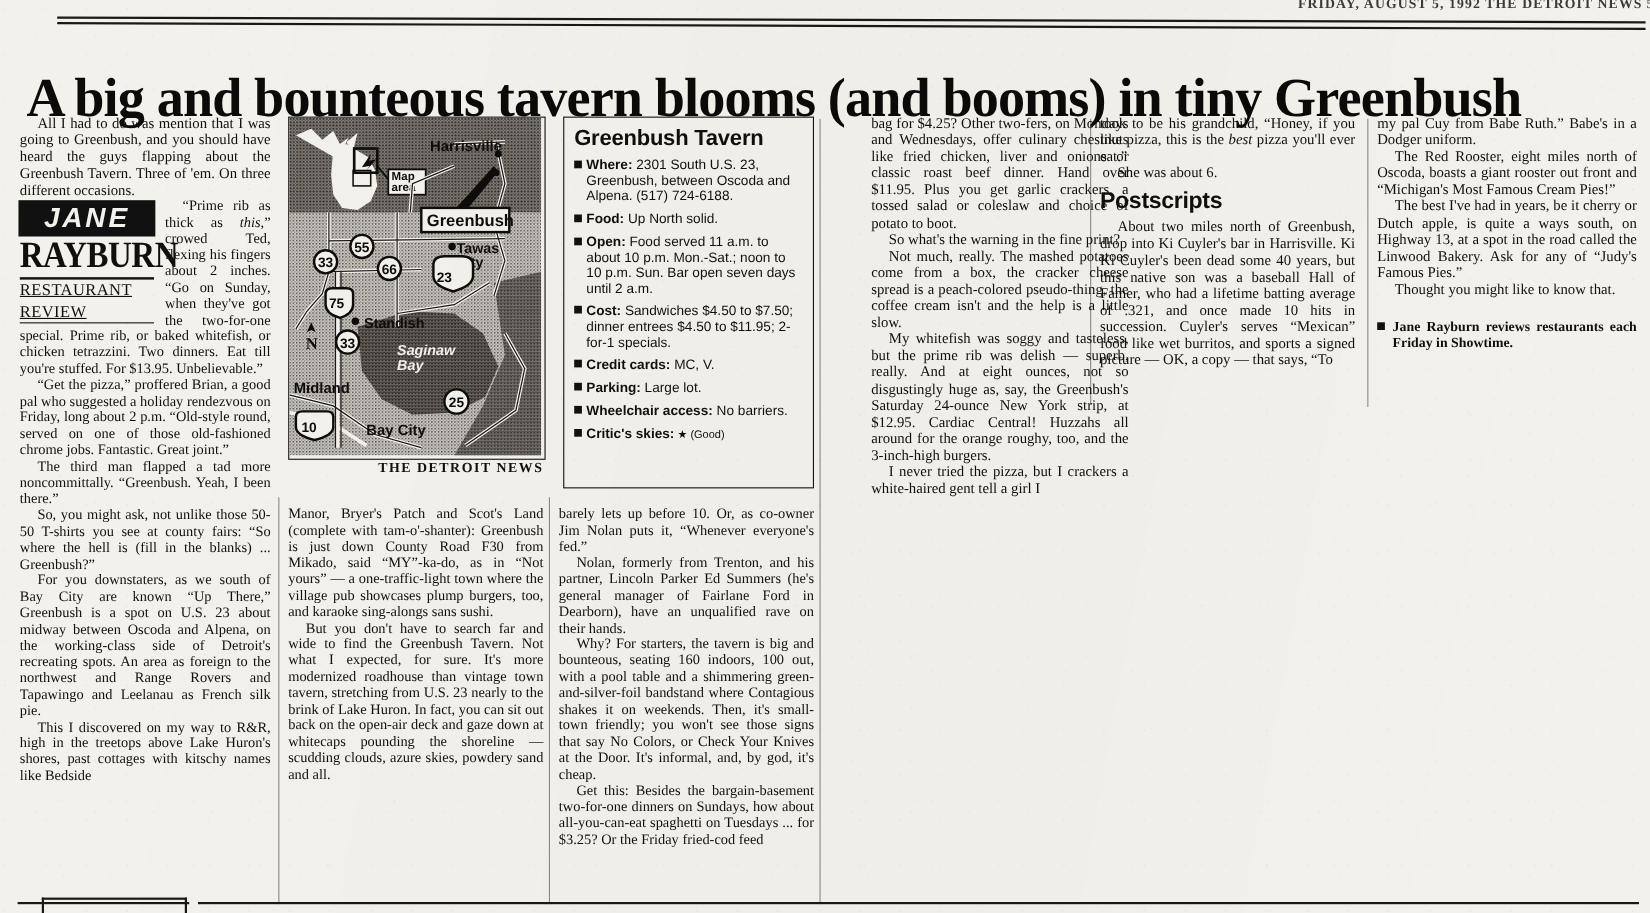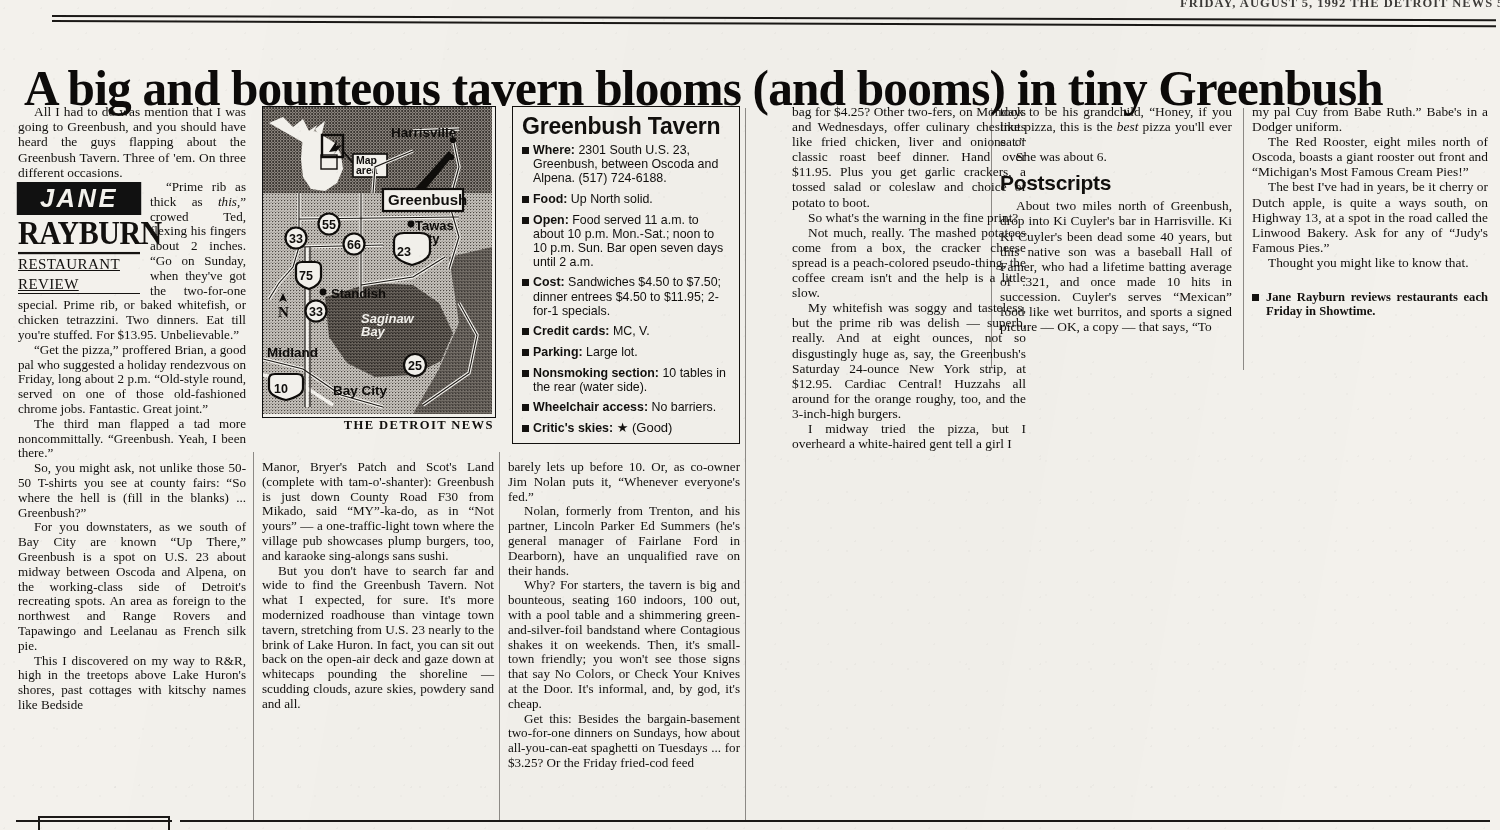--- a/index.html
+++ b/index.html
@@ -125,34 +125,34 @@
   .infobox{
     position:absolute;left:512px;top:106px;width:228px;height:338px;
     border:1.5px solid #141210;
     box-sizing:border-box;
     padding:9px 9px 6px 9px;
     font-family:"Liberation Sans", sans-serif;
     background:transparent;
   }
   .infobox h2{
     margin:1px 0 7px 0;
-    font-size:23px;line-height:19px;
+    font-size:20px;line-height:19px;
     font-weight:700;letter-spacing:-.2px;
   }
   .ib-item{
     display:flex;margin-bottom:6px;font-size:12.4px;line-height:14.2px;
   }
   .ib-bullet{
     flex:0 0 auto;width:11px;
     font-size:9.5px;line-height:15px;color:#141210;
   }
   .ib-bullet b{display:inline-block;width:7px;height:7px;background:#141210;}
   .ib-text{flex:1 1 auto;}
   .ib-text .lbl{font-weight:700;text-align:right;}
-  .star{font-size:13px;}
+  .star{font-size:10px;}
 
   
   .endnote{display:flex;margin-top:20px;font-family:"Liberation Serif", serif;font-weight:700;font-size:12.6px;line-height:14.4px;}
   .endnote .eb{flex:0 0 auto;width:14px;font-size:10px;line-height:15px;}
   .endnote .eb b{display:inline-block;width:7px;height:7px;background:#141210;}
   .endnote .et{flex:1 1 auto;text-indent:0;}
 
   
   .botrule{position:absolute;bottom:8px;height:2px;background:#1b1917;}
   .botbox{position:absolute;left:38px;bottom:0px;width:128px;height:12px;border:2px solid #1b1917;border-bottom:none;}
@@ -348,24 +348,20 @@
     <div class="ib-item">
       <span class="ib-bullet"><b></b></span>
       <span class="ib-text"><span class="lbl">Credit cards:</span><span> MC, V.</span></span>
     </div>
     <div class="ib-item">
       <span class="ib-bullet"><b></b></span>
       <span class="ib-text"><span class="lbl">Parking:</span><span> Large lot.</span></span>
     </div>
     <div class="ib-item">
       <span class="ib-bullet"><b></b></span>
-      <span class="ib-text"><span class="lbl">Nonsmoking section:</span><span> 10 tables in the rear (water side).</span></span>
-    </div>
-    <div class="ib-item">
-      <span class="ib-bullet"><b></b></span>
       <span class="ib-text"><span class="lbl">Wheelchair access:</span><span> No barriers.</span></span>
     </div>
     <div class="ib-item">
       <span class="ib-bullet"><b></b></span>
       <span class="ib-text"><span class="lbl">Critic's skies:</span><span class="star"> ★ (Good)</span></span>
     </div>
   </div>
 
   <div class="col col2" style="top:460px;">
     <p class="noind">Manor, Bryer's Patch and Scot's Land (complete with tam-o'-shanter): Greenbush is just down County Road F30 from Mikado, said “MY”-ka-do, as in “Not yours” — a one-traffic-light town where the village pub showcases plump burgers, too, and karaoke sing-alongs sans sushi.</p>
@@ -377,21 +373,21 @@
     <p>Nolan, formerly from Trenton, and his partner, Lincoln Parker Ed Summers (he's general manager of Fairlane Ford in Dearborn), have an unqualified rave on their hands.</p>
     <p>Why? For starters, the tavern is big and bounteous, seating 160 indoors, 100 out, with a pool table and a shimmering green-and-silver-foil bandstand where Contagious shakes it on weekends. Then, it's small-town friendly; you won't see those signs that say No Colors, or Check Your Knives at the Door. It's informal, and, by god, it's cheap.</p>
     <p>Get this: Besides the bargain-basement two-for-one dinners on Sundays, how about all-you-can-eat spaghetti on Tuesdays ... for $3.25? Or the Friday fried-cod feed</p>
   </div>
 
   <div class="col col4">
     <p class="noind">bag for $4.25? Other two-fers, on Mondays and Wednesdays, offer culinary chestnuts like fried chicken, liver and onions or classic roast beef dinner. Hand over $11.95. Plus you get garlic crackers, a tossed salad or coleslaw and choice of potato to boot.</p>
     <p>So what's the warning in the fine print?</p>
     <p>Not much, really. The mashed potatoes come from a box, the cracker cheese spread is a peach-colored pseudo-thing, the coffee cream isn't and the help is a little slow.</p>
     <p>My whitefish was soggy and tasteless, but the prime rib was delish — superb, really. And at eight ounces, not so disgustingly huge as, say, the Greenbush's Saturday 24-ounce New York strip, at $12.95. Cardiac Central! Huzzahs all around for the orange roughy, too, and the 3-inch-high burgers.</p>
-    <p>I midway tried the pizza, but I overheard a white-haired gent tell a girl I</p>
+    <p>I never tried the pizza, but I crackers a white-haired gent tell a girl I</p>
   </div>
 
   <div class="col col5">
     <p class="noind">took to be his grandchild, “Honey, if you like pizza, this is the <i>best</i> pizza you'll ever eat.”</p>
     <p>She was about 6.</p>
     <h3 style="font-family:'Liberation Sans',sans-serif;font-size:21px;line-height:24px;font-weight:700;margin:7px 0 3px 0;letter-spacing:-.3px;">Postscripts</h3>
     <p>About two miles north of Greenbush, drop into Ki Cuyler's bar in Harrisville. Ki Ki Cuyler's been dead some 40 years, but this native son was a baseball Hall of Famer, who had a lifetime batting average of .321, and once made 10 hits in succession. Cuyler's serves “Mexican” food like wet burritos, and sports a signed picture — OK, a copy — that says, “To</p>
   </div>
 
   <div class="col col6">

